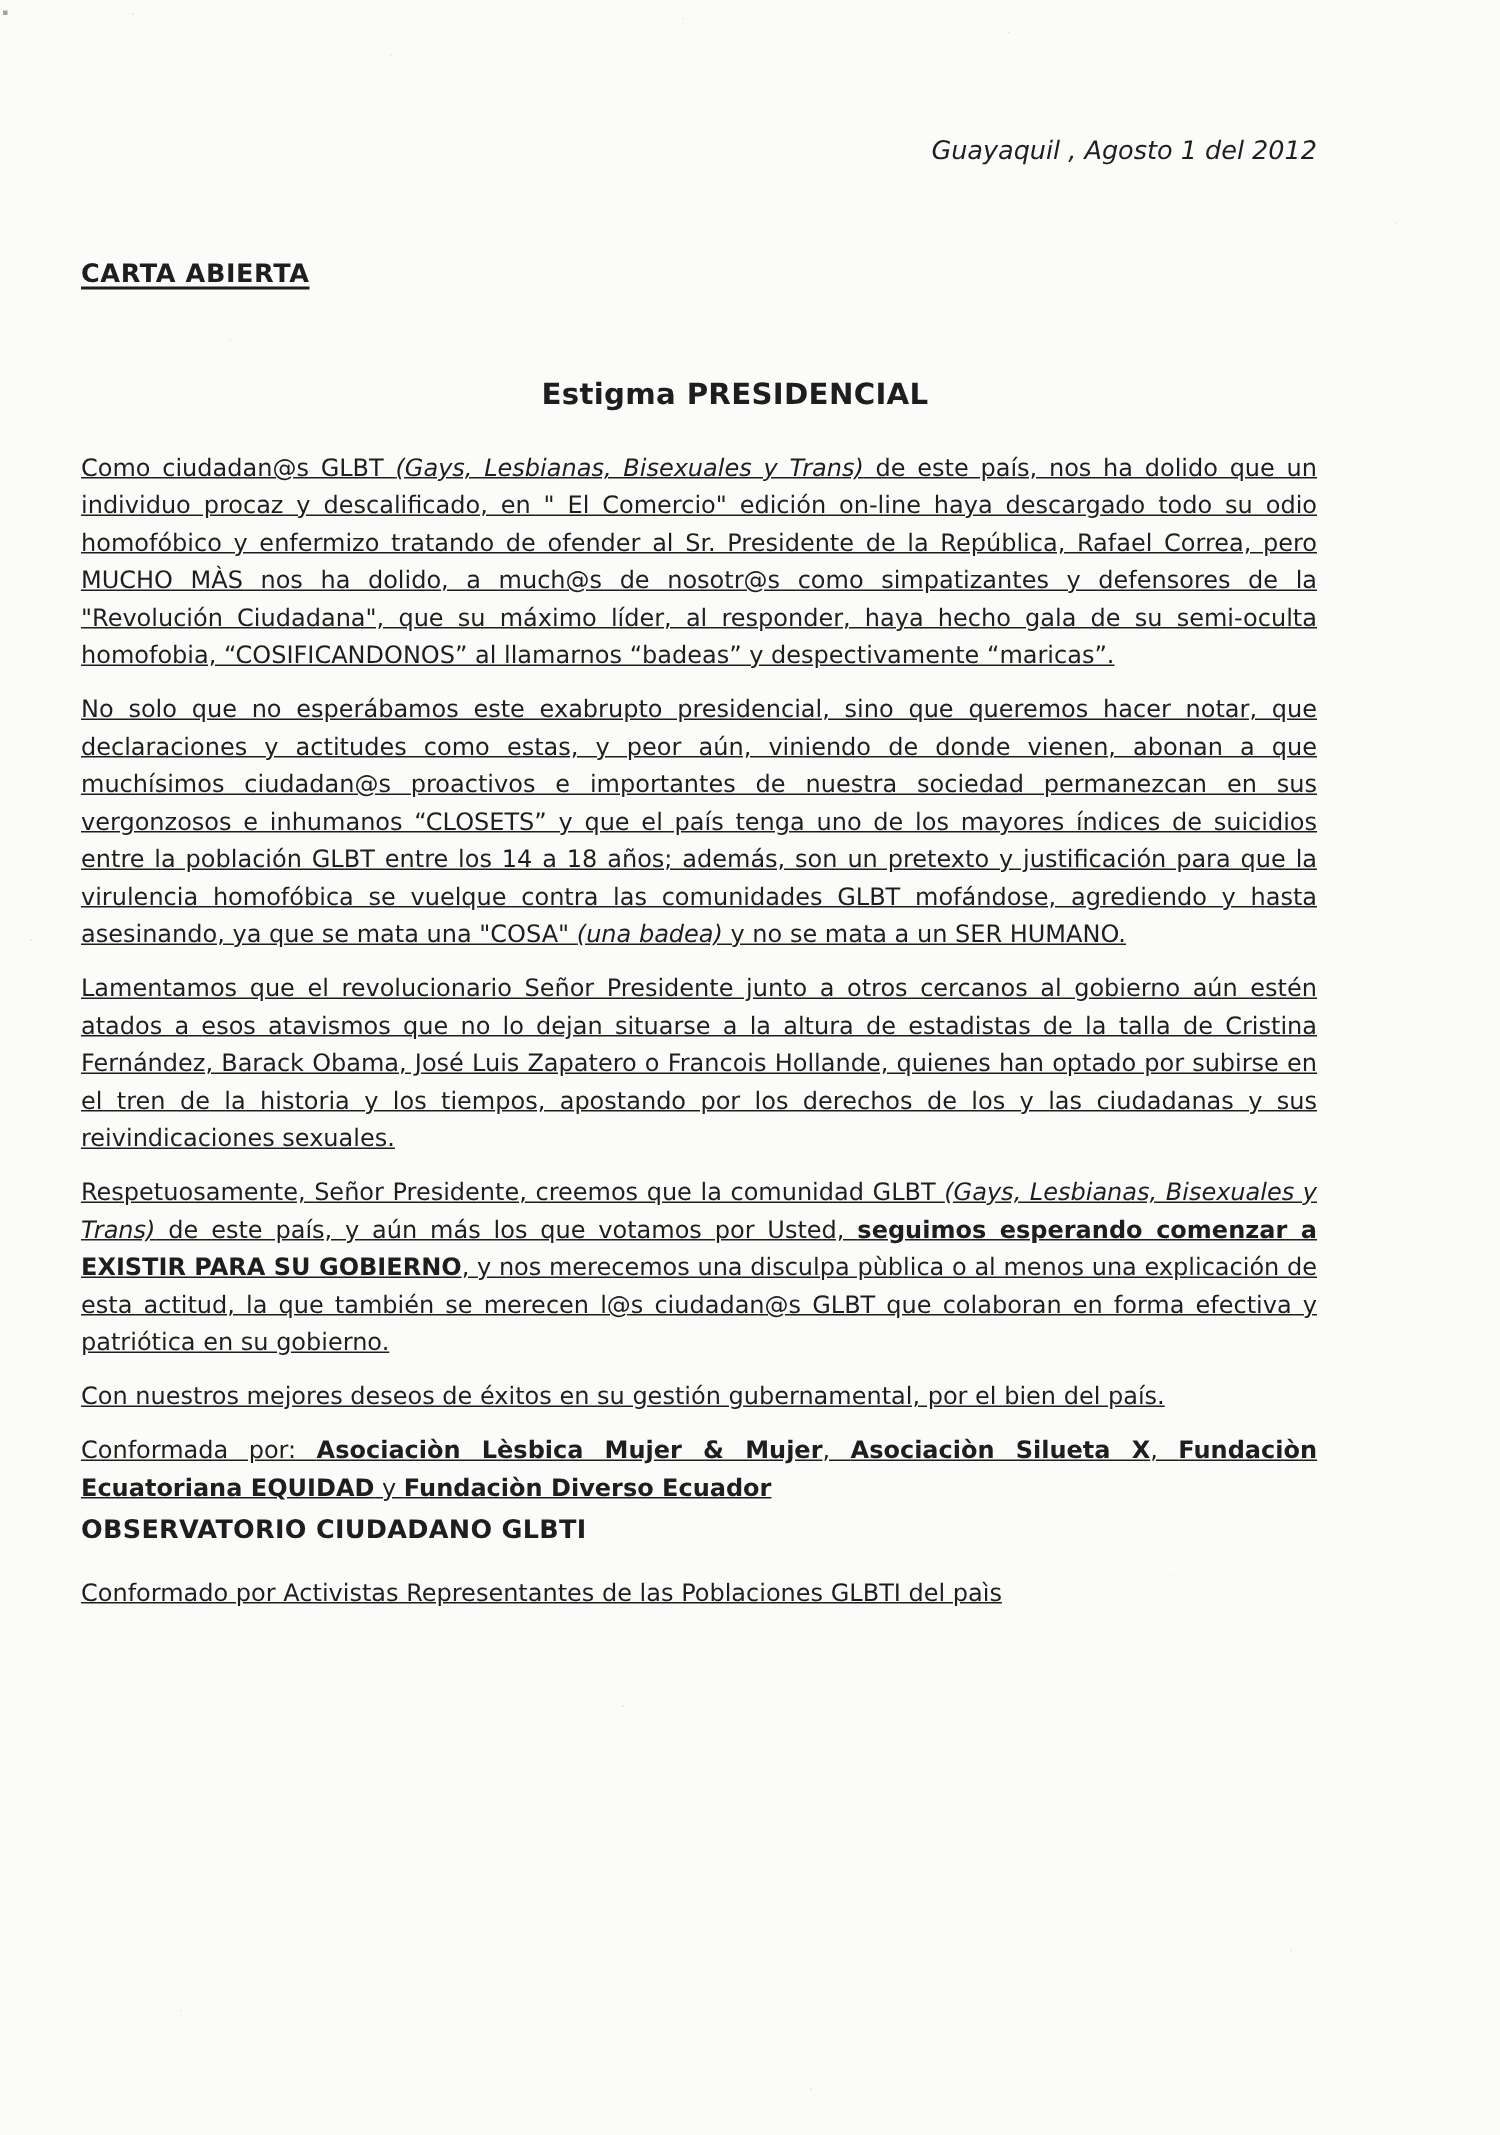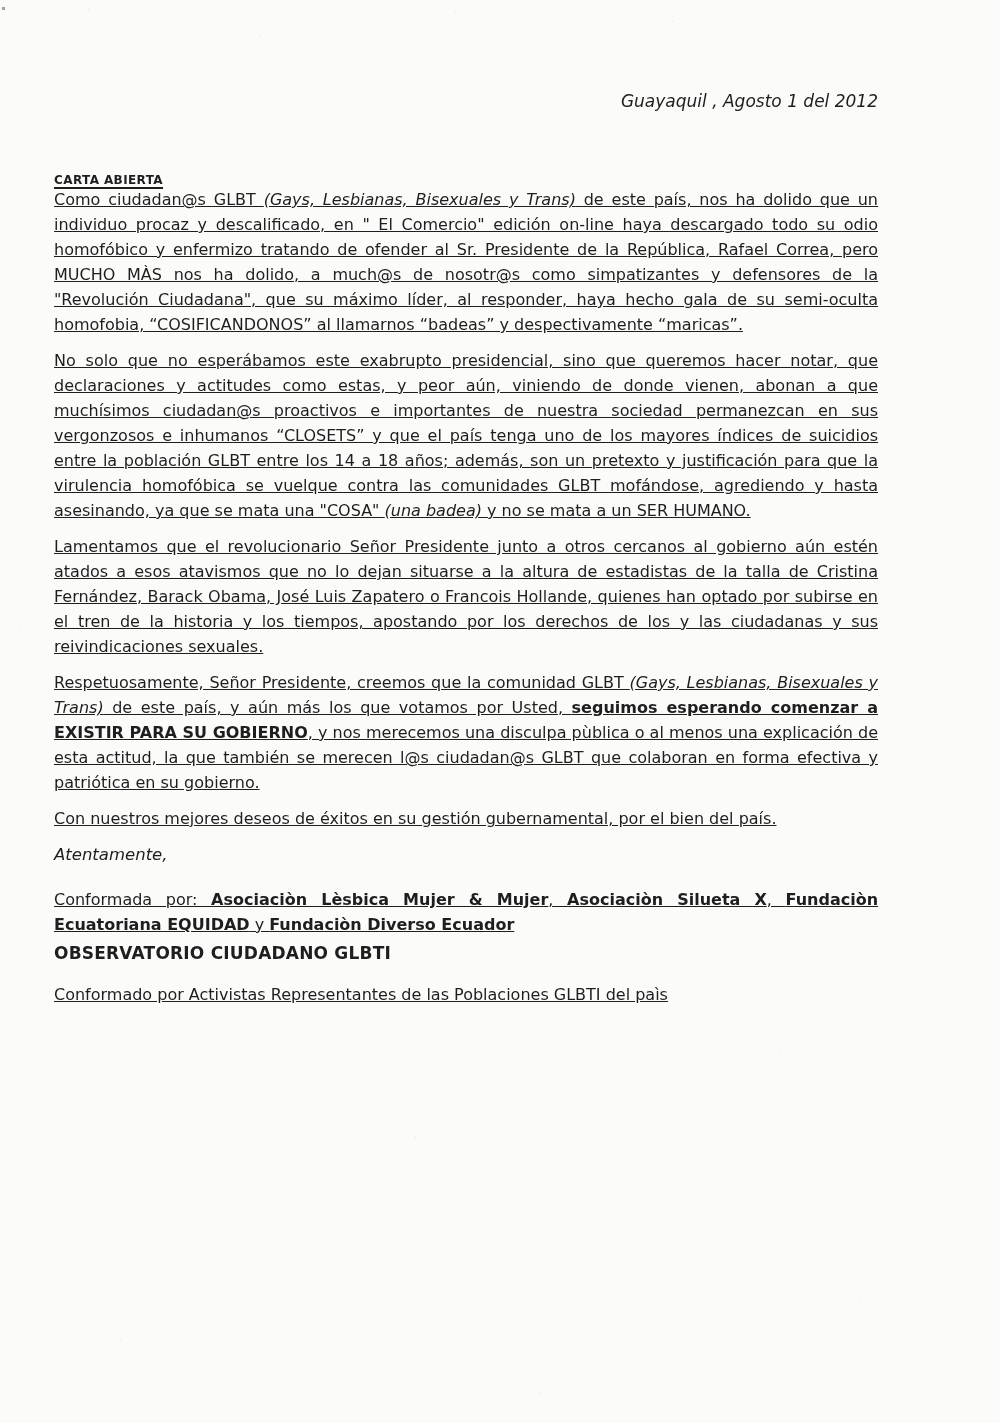--- a/index.html
+++ b/index.html
@@ -16,21 +16,21 @@
 
   .date {
     margin-top: 90px;
     text-align: right;
     font-style: italic;
     font-size: 17px;
     line-height: 23px;
   }
   .heading {
     margin-top: 60px;
-    font-size: 12px;
+    font-size: 17px;
     font-weight: bold;
     letter-spacing: 0.4px;
   }
   .heading-text {
     text-decoration: underline;
     text-decoration-thickness: 2px;
     text-underline-offset: 3px;
   }
   .title {
     margin: 58px 0 25px 48px;
@@ -94,32 +94,32 @@
 <div class="noise"></div>
 
 <div class="page">
 
   <div class="date">Guayaquil , Agosto 1 del 2012</div>
 
   <div class="heading">
     <span class="heading-text">CARTA ABIERTA</span>
   </div>
 
+  <div class="title">Estigma PRESIDENCIAL</div>
 
   <p class="par"><span>Como ciudadan@s GLBT </span><span class="seg-i">(Gays, Lesbianas, Bisexuales y Trans)</span><span> de este país, nos ha dolido que un individuo procaz y descalificado, en " El Comercio" edición on-line haya descargado todo su odio homofóbico y enfermizo tratando de ofender al Sr. Presidente de la República, Rafael Correa, pero MUCHO MÀS nos ha dolido, a much@s de nosotr@s como simpatizantes y defensores de la "Revolución Ciudadana", que su máximo líder, al responder, haya hecho gala de su semi-oculta homofobia, “COSIFICANDONOS” al llamarnos “badeas” y despectivamente “maricas”.</span></p>
 
   <p class="par"><span>No solo que no esperábamos este exabrupto presidencial, sino que queremos hacer notar, que declaraciones y actitudes como estas, y peor aún, viniendo de donde vienen, abonan a que muchísimos ciudadan@s proactivos e importantes de nuestra sociedad permanezcan en sus vergonzosos e inhumanos “CLOSETS” y que el país tenga uno de los mayores índices de suicidios entre la población GLBT entre los 14 a 18 años; además, son un pretexto y justificación para que la virulencia homofóbica se vuelque contra las comunidades GLBT mofándose, agrediendo y hasta asesinando, ya que se mata una "COSA" </span><span class="seg-i">(una badea)</span><span> y no se mata a un SER HUMANO.</span></p>
 
   <p class="par"><span>Lamentamos que el revolucionario Señor Presidente junto a otros cercanos al gobierno aún estén atados a esos atavismos que no lo dejan situarse a la altura de estadistas de la talla de Cristina Fernández, Barack Obama, José Luis Zapatero o Francois Hollande, quienes han optado por subirse en el tren de la historia y los tiempos, apostando por los derechos de los y las ciudadanas y sus reivindicaciones sexuales.</span></p>
 
   <p class="par"><span>Respetuosamente, Señor Presidente, creemos que la comunidad GLBT </span><span class="seg-i">(Gays, Lesbianas, Bisexuales y Trans)</span><span> de este país, y aún más los que votamos por Usted, </span><span class="seg-b">seguimos esperando comenzar a EXISTIR PARA SU GOBIERNO</span><span>, y nos merecemos una disculpa pùblica o al menos una explicación de esta actitud, la que también se merecen l@s ciudadan@s GLBT que colaboran en forma efectiva y patriótica en su gobierno.</span></p>
 
   <p class="par"><span>Con nuestros mejores deseos de éxitos en su gestión gubernamental, por el bien del país.</span></p>
 
-  <p class="closing">Atentamente,</p>
 
 
   <p class="par members"><span>Conformada por: </span><span class="seg-b">Asociaciòn Lèsbica Mujer &amp; Mujer</span><span>, </span><span class="seg-b">Asociaciòn Silueta X</span><span>, </span><span class="seg-b">Fundaciòn Ecuatoriana EQUIDAD</span><span> y </span><span class="seg-b">Fundaciòn Diverso Ecuador</span></p>
 
   <p class="org-name">OBSERVATORIO CIUDADANO GLBTI</p>
 
   <p class="par members-last"><span>Conformado por Activistas Representantes de las Poblaciones GLBTI del paìs</span></p>
 
 </div>
 

